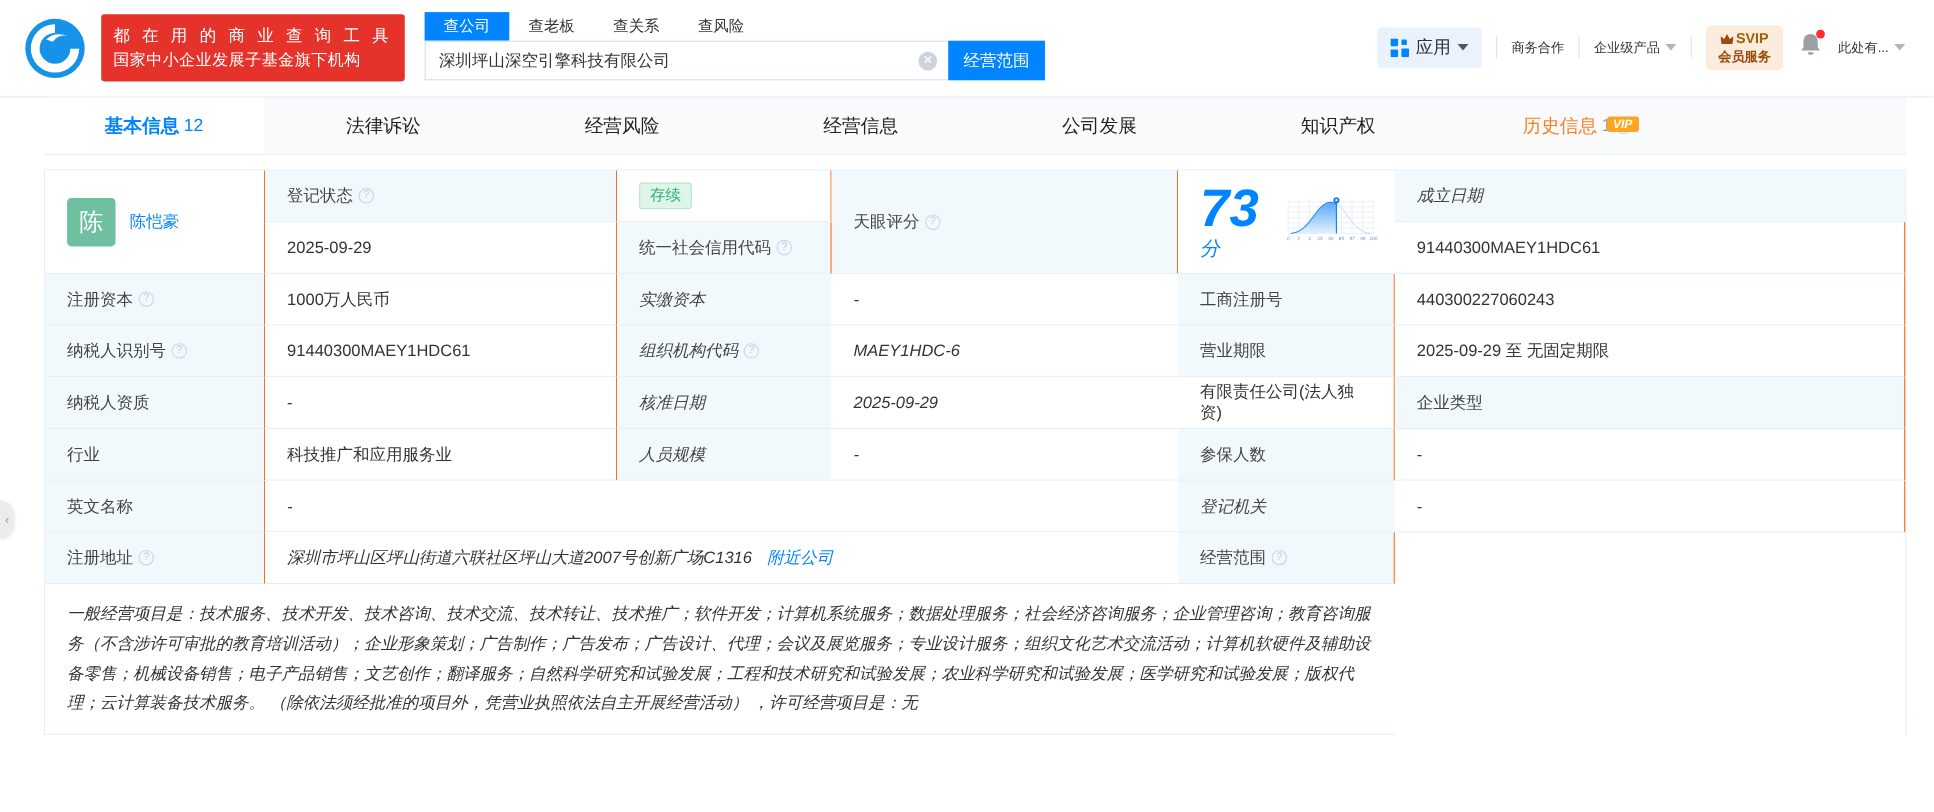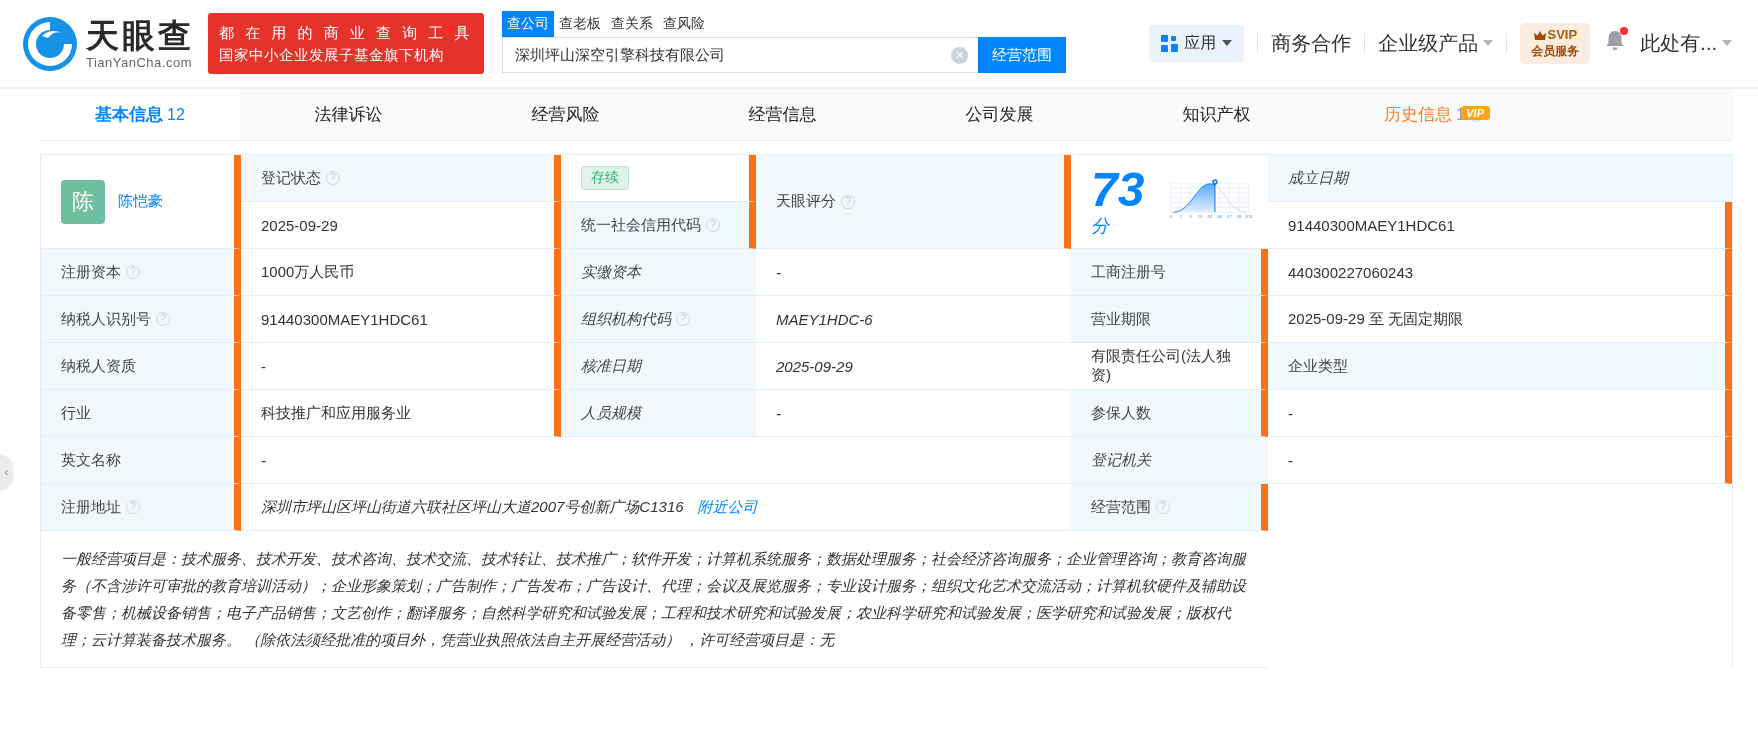--- a/index.html
+++ b/index.html
@@ -11,35 +11,35 @@
   .logo-mark { width:56px; height:56px; }
   .logo-text { display:flex; flex-direction:column; line-height:1; }
   .logo-cn { font-size:33px; font-weight:bold; color:#2a2a2a; letter-spacing:3px; }
   .logo-en { font-size:13px; color:#666; margin-top:4px; letter-spacing:.5px; }
   .slogan { margin-left:14px; background:#e5332c; color:#fff; border-radius:3px; padding:8px 11px; line-height:1.55; }
   .slogan .l1 { font-size:15px; letter-spacing:3.5px; }
   .slogan .l2 { font-size:14.5px; letter-spacing:.5px; }
 
   .search-wrap { margin-left:18px; position:relative; top:-2px; }
   .search-tabs { display:flex; align-items:flex-end; height:27px; }
-  .search-tab { width:52px; text-align:center; font-size:14px; color:#333; padding:4px 0; cursor:pointer; }
+  .search-tab { width:77px; text-align:center; font-size:14px; color:#333; padding:4px 0; cursor:pointer; }
   .search-tab.active { background:#0084ff; color:#fff; }
   .search-row { display:flex; }
   .search-input-box { width:476px; height:36px; border:1px solid #d5dfeb; border-right:none; display:flex; align-items:center; padding:0 10px 0 12px; }
   .search-input { flex:1; border:none; outline:none; font-size:15px; color:#333; font-family:inherit; background:transparent; }
   .clear-icon { width:17px; height:17px; border-radius:50%; background:#ccd3db; color:#fff; font-size:11px; line-height:17px; text-align:center; cursor:pointer; }
   .search-btn { width:88px; height:36px; background:#0084ff; color:#fff; font-size:15px; border:none; cursor:pointer; font-family:inherit; }
 
   .hnav { margin-left:auto; display:flex; align-items:center; gap:13px; padding-right:26px; }
   .apps-entry { display:flex; align-items:center; gap:6px; background:#e9f2fd; border-radius:4px; padding:8px 12px; cursor:pointer;margin-left:38px; }
   .apps-entry .txt { font-size:16px; color:#333; }
   .caret { width:0; height:0; border-left:5px solid transparent; border-right:5px solid transparent; border-top:6px solid #555; display:inline-block; }
   .caret.gray { border-top-color:#b5b5b5; }
   .hsep { width:1px; height:20px; background:#e3e3e3; }
-  .hlink { font-size:20px; color:#333; cursor:pointer; display:flex; align-items:center; gap:5px; white-space:nowrap; }
+  .hlink { font-size:12px; color:#333; cursor:pointer; display:flex; align-items:center; gap:5px; white-space:nowrap; }
   .svip { background:#fcecdd; border-radius:5px; padding:4px 11px; text-align:center; line-height:1.3; cursor:pointer; }
   .svip .s1 { font-size:13px; font-weight:bold; color:#a16207; display:flex; align-items:center; justify-content:center; gap:2px; }
   .svip .s2 { font-size:12px; font-weight:bold; color:#9c4a0e; }
   .bell-wrap { position:relative; cursor:pointer; margin:0 2px; }
   .bell-dot { position:absolute; right:-3px; top:-3px; width:8px; height:8px; background:#ff2d2d; border-radius:50%; }
 
   
   .tabbar-outer { border-top:1px solid #eef1f4; }
   .tabbar { margin-left:40px; width:1693px; height:52px; display:flex; background:#f8fafb; border-bottom:1px solid #e8eef3; }
   .tab { display:flex; align-items:center; justify-content:center; font-size:17px; color:#222; width:217px; cursor:pointer; position:relative; }
@@ -49,21 +49,21 @@
   .tab.history { color:#ff7e20; }
   .tab.history .count { color:#999; }
   .tab-filler { flex:1; }
   .vip-badge { position:absolute; top:17px; right:52px; background:#ffa41e; color:#fff; font-size:11px; font-weight:bold; font-style:italic; padding:1px 6px 1px 5px; border-radius:3px; }
   .qmark { width:14px; height:14px; border:1px solid #c6d8ea; color:#b9cfe4; border-radius:50%; font-size:10px; line-height:12px; text-align:center; display:inline-block; margin-left:5px; flex:none; }
   .tab .qmark { margin-left:4px; }
 
   
   .table-wrap { margin:13px 0 0 40px; width:1693px; }
   .grid { display:grid; grid-template-columns:200px 320px 195px 315px 197px 1fr; border:1px solid #e4eef9; border-bottom:none; }
-  .cell { border-bottom:1px solid #e4eef9; border-right:7px solid #f97316; min-height:47px; display:flex; align-items:center; padding:0 20px; font-size:15px; }
+  .cell { border-bottom:1px solid #e4eef9; border-right:1px solid #f97316; min-height:47px; display:flex; align-items:center; padding:0 20px; font-size:15px; }
   .cell:nth-child(6n), .cell.last { border-right:none;font-style:italic; }
   .lbl { background:#f2f9fd; color:#444; }
   .val { background:#fff; color:#333; }
   .span2r { grid-row:span 2; }
   .span3c { grid-column:span 3; }
   .span5c { grid-column:span 5; }
   .avatar { width:44px; height:44px; border-radius:4px; background:#6ec0a0; color:#fff; font-size:22px; display:flex; align-items:center; justify-content:center; margin-right:13px; }
   .link { color:#0084ff; cursor:pointer; text-decoration:none; }
   .status-badge { background:#dff5e9; color:#2fb176; border:1px solid #b7e6cf; font-size:14px; padding:2px 9px; border-radius:3px; }
   .score-cell { gap:18px; padding-right:10px; }
@@ -81,24 +81,20 @@
 
 <div class="header">
   <div class="logo">
     <svg class="logo-mark" viewBox="0 0 56 56">
       <circle cx="28" cy="28" r="27" fill="#1693e8"></circle>
       <path d="M28 6 A22 22 0 1 0 50 28 L42 28 A14 14 0 1 1 28 14 Z" fill="#fff"></path>
       <circle cx="28" cy="28" r="9" fill="#1693e8"></circle>
       <path d="M28 14 A14 14 0 0 1 42 28 L50 28 A22 22 0 0 0 28 6 Z" fill="#1693e8"></path>
       <path d="M20 20 Q28 12 40 17 Q32 14 26 22 Z" fill="#fff"></path>
     </svg>
-    <div class="logo-text">
-      <span class="logo-cn">天眼查</span>
-      <span class="logo-en">TianYanCha.com</span>
-    </div>
   </div>
 
   <div class="slogan">
     <div class="l1">都 在 用 的 商 业 查 询 工 具</div>
     <div class="l2">国家中小企业发展子基金旗下机构</div>
   </div>
 
   <div class="search-wrap">
     <div class="search-tabs">
       <div class="search-tab active">查公司</div>

